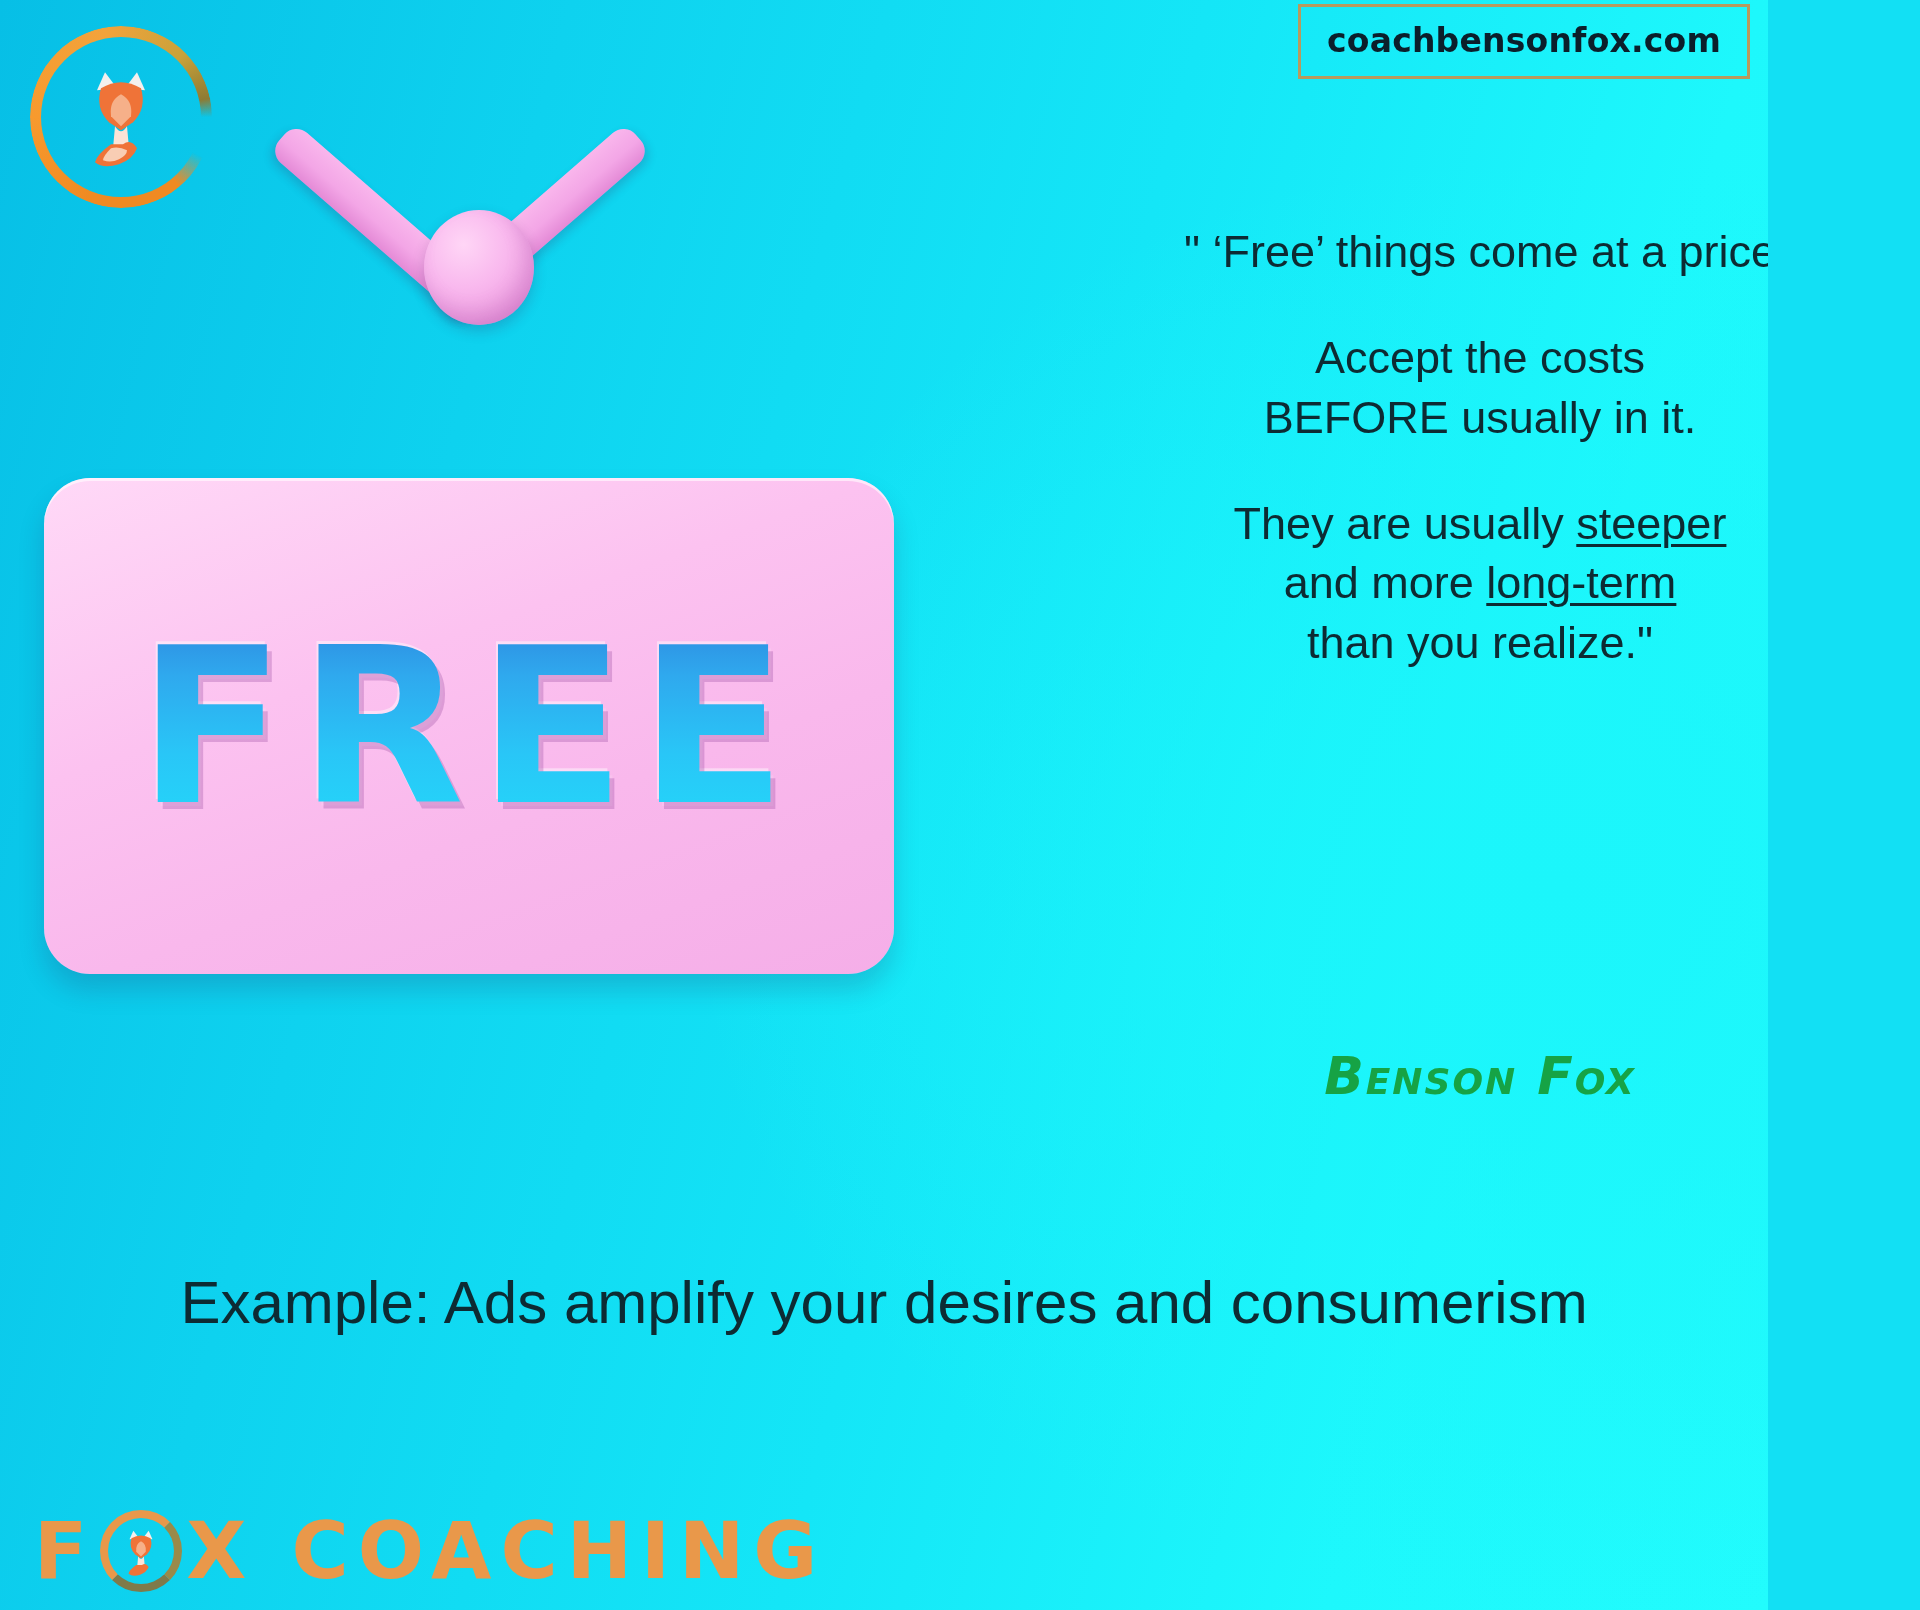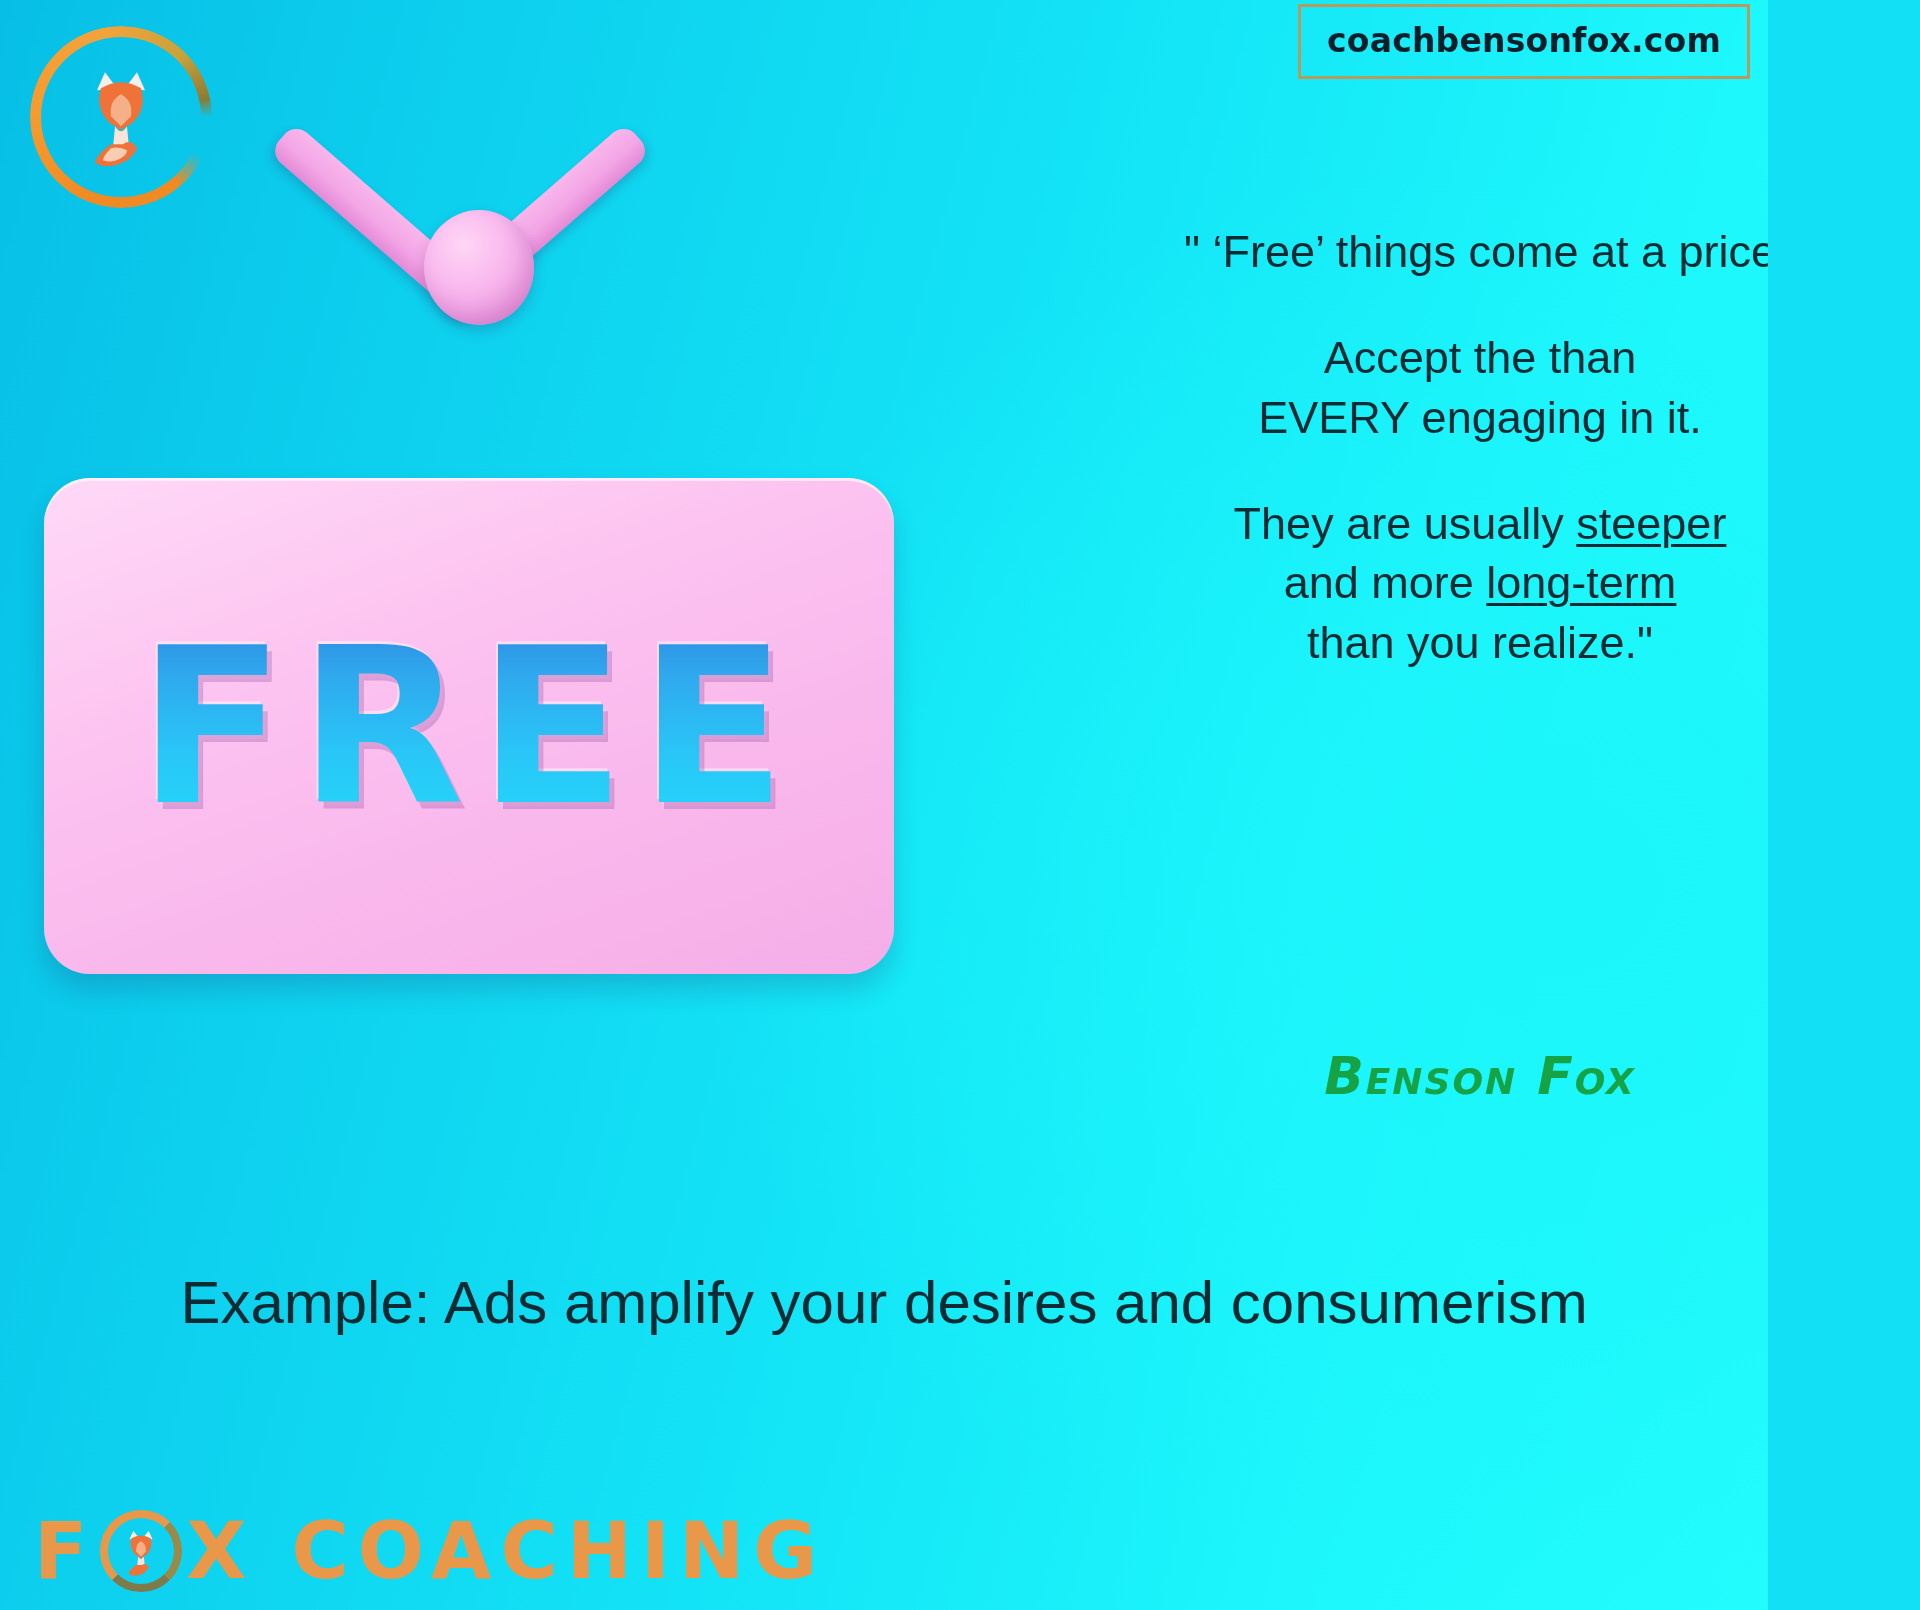--- a/index.html
+++ b/index.html
@@ -110,22 +110,22 @@
     <div class="sign-board">
       <div class="sign-word">FREE</div>
     </div>
   </div>
 
   <div id="quote-block">
     <p class="para">
       <span>" ‘Free’ things come at a price</span><br>
     </p>
     <p class="para">
-      <span>Accept the than</span><br>
-      <span>EVERY engaging in it.</span>
+      <span>Accept the costs</span><br>
+      <span>BEFORE usually in it.</span>
     </p>
     <p class="para">
       <span>They are usually </span><u>steeper</u><br>
       <span>and more </span><u>long-term</u><br>
       <span>than you realize."</span>
     </p>
   </div>
 
   <div id="author-signature">Benson Fox</div>
 

